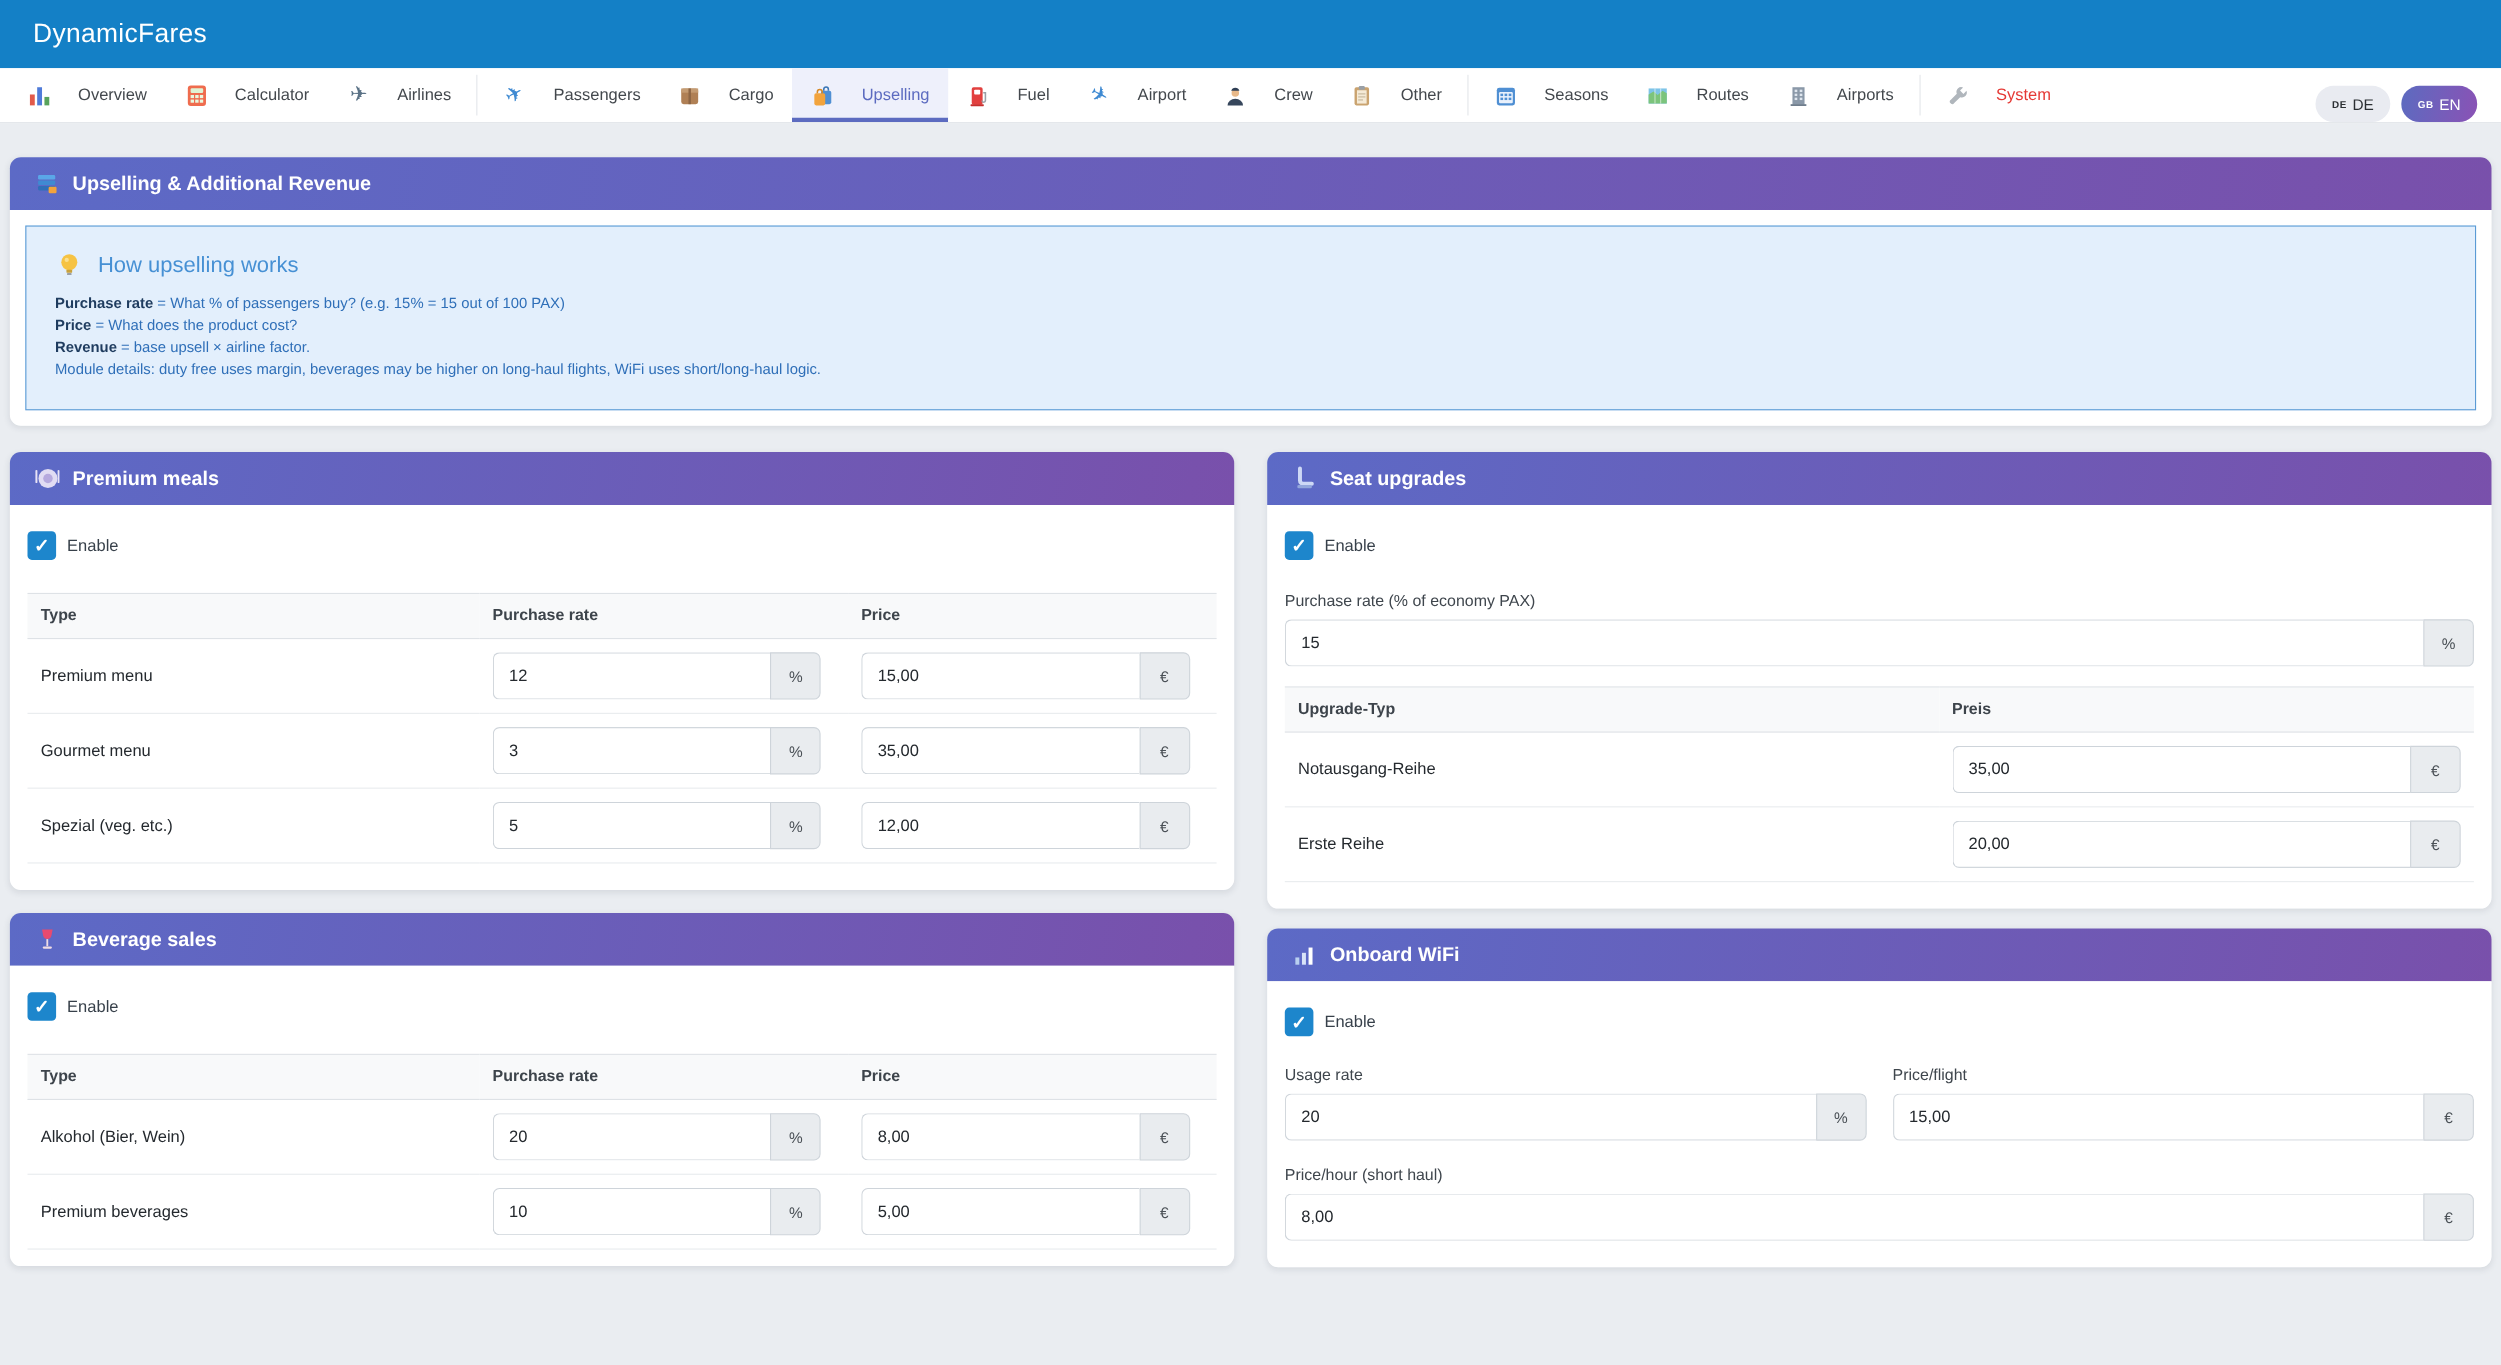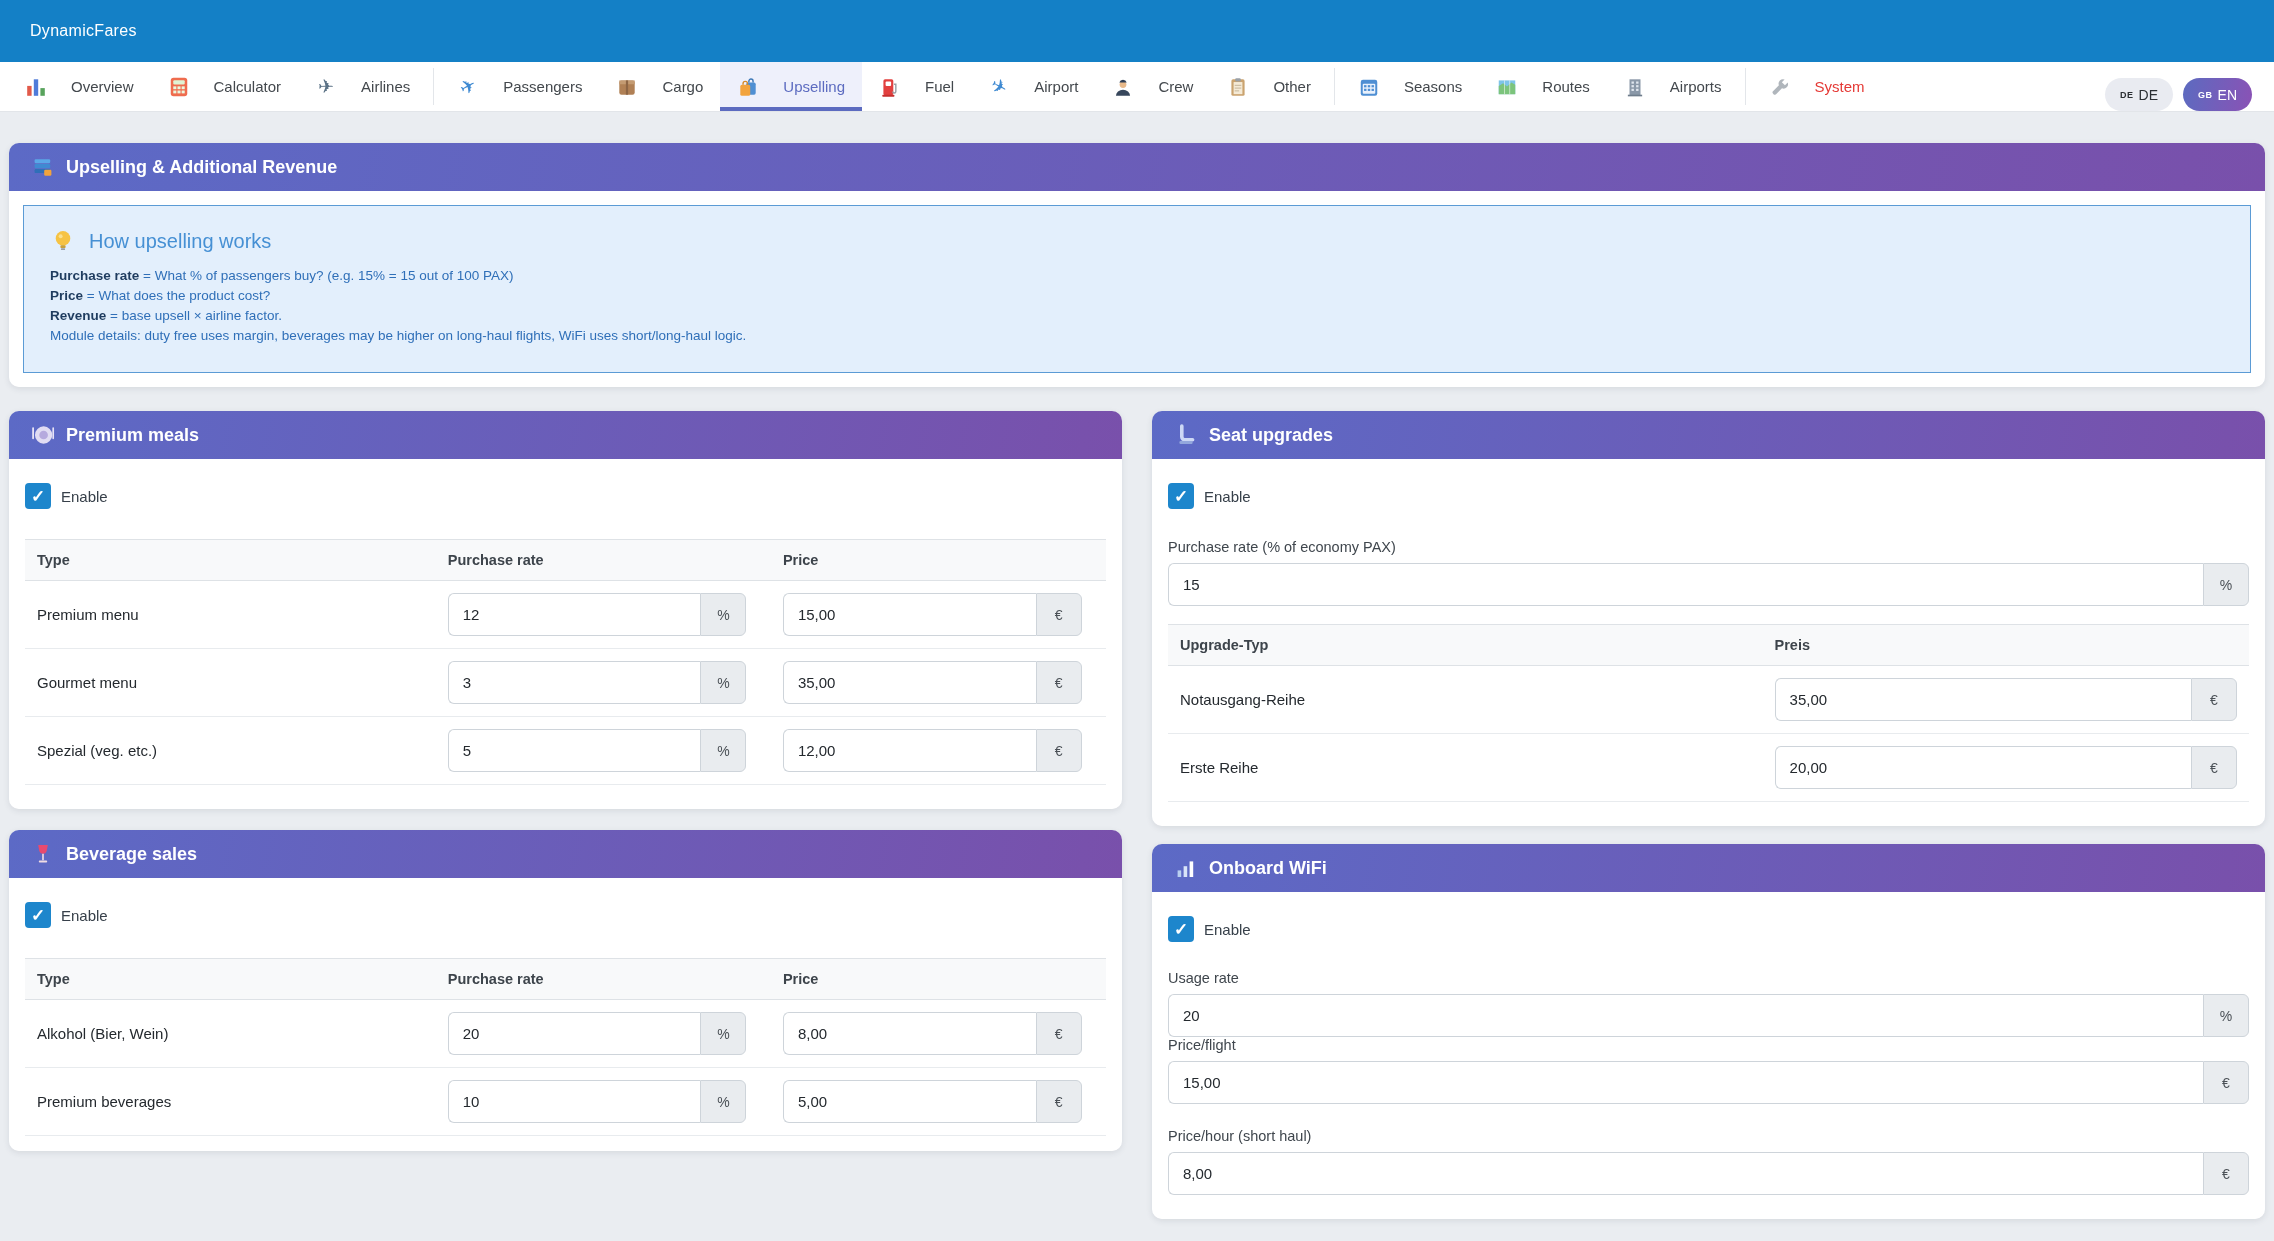--- a/index.html
+++ b/index.html
@@ -1,21 +1,21 @@
 <!DOCTYPE html>
 <html><head>
 <meta charset="utf-8">
 <style>
   * { margin:0; padding:0; box-sizing:border-box; }
   html,body { width:2274px; height:1241px; overflow:hidden; }
   body { font-family:"Liberation Sans", sans-serif; background:#eaedf1; }
 
   
   .topbar { height:62px; background:#1480c6; display:flex; align-items:center; padding:0 30px; }
-  .topbar .brand { color:#ffffff; font-size:16px; font-weight:400; letter-spacing:.3px; }
+  .topbar .brand { color:#ffffff; font-size:24px; font-weight:400; letter-spacing:.3px; }
 
   
   .nav { height:50px; background:#ffffff; border-bottom:1px solid #e2e5e9; display:flex; align-items:stretch; padding:0 8px; }
   .tab { display:flex; align-items:center; gap:24px; padding:12px 17px; font-size:15px; color:#43484d; cursor:default; white-space:nowrap; }
   .tab.active { background:#eef0fb; color:#5c6bc0; box-shadow:inset 0 -4px 0 #5c6bc0; }
   .tab.danger { color:#e53935; }
   .nav .sep { width:1px; background:#e3e6ea; margin:6px 6px; }
   .nav .spacer { flex:1; }
   .langs { display:flex; align-items:flex-end; gap:10px; padding-right:14px; }
   .pill { height:33px; border-radius:17px; display:flex; align-items:center; gap:5px; padding:0 15px; font-size:14px; cursor:pointer; }
@@ -63,21 +63,21 @@
 
   .igroup { display:flex; height:43px; width:96%; }
   .igroup input { flex:1; min-width:0; border:1px solid #ced4da; border-right:none; border-radius:6px 0 0 6px;
                   padding:0 14px; font-size:15px; color:#24292e; font-family:"Liberation Sans",sans-serif; outline:none; background:#fff; }
   .igroup .suffix { width:46px; border:1px solid #ced4da; background:#e9ecef; border-radius:0 6px 6px 0;
                     display:flex; align-items:center; justify-content:center; font-size:14px; color:#4a5056; }
   .igroup.full { width:100%; }
 
   .field-label { font-size:14.5px; color:#3f464d; margin-bottom:8px; } .mt18 { margin-top:18px; } .mt24 { margin-top:24px; }
 
-  .two-col { display:grid; grid-template-columns:1fr; column-gap:24px; }
+  .two-col { display:grid; grid-template-columns:1fr 1fr; column-gap:24px; }
 
   .gap-a { height:21px; } .gap-b { height:26px; } .gap-c { height:18px; }
 </style>
 </head>
 <body>
 
 <div class="topbar">
   <div class="brand">DynamicFares</div>
 </div>
 

